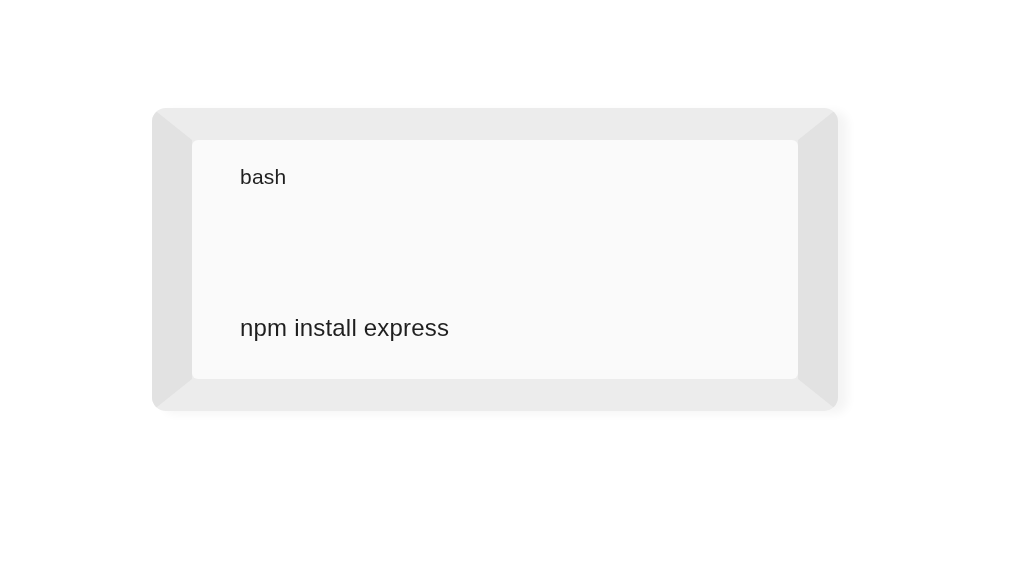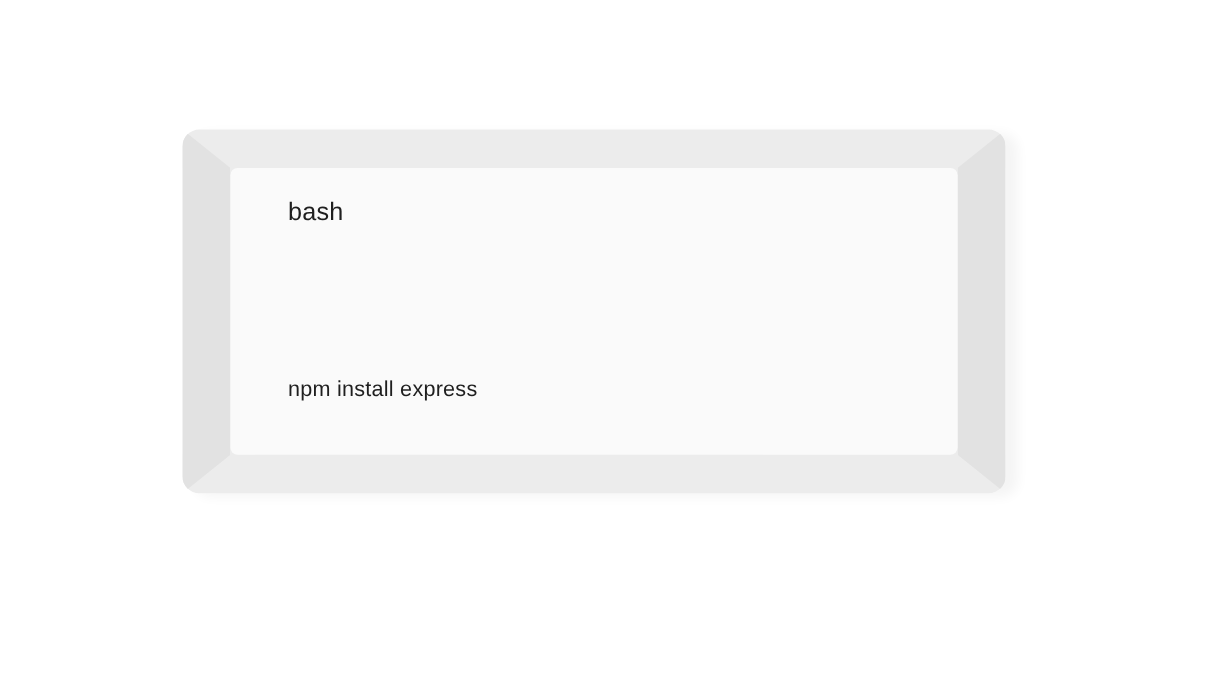--- a/index.html
+++ b/index.html
@@ -72,21 +72,21 @@
     font-size: 21px;
     line-height: 1.15;
     letter-spacing: 0.2px;
     color: var(--text, #1f1f1f);
     white-space: pre;
   }
   .command-text {
     position: absolute;
     left: 48px;
     top: 174px;
-    font-size: 18px;
+    font-size: 24px;
     line-height: 1.15;
     letter-spacing: 0.2px;
     color: var(--text, #1f1f1f);
     white-space: pre;
   }
 </style>
 </head>
 <body>
 
 <div class="keycap-shadow"></div>

